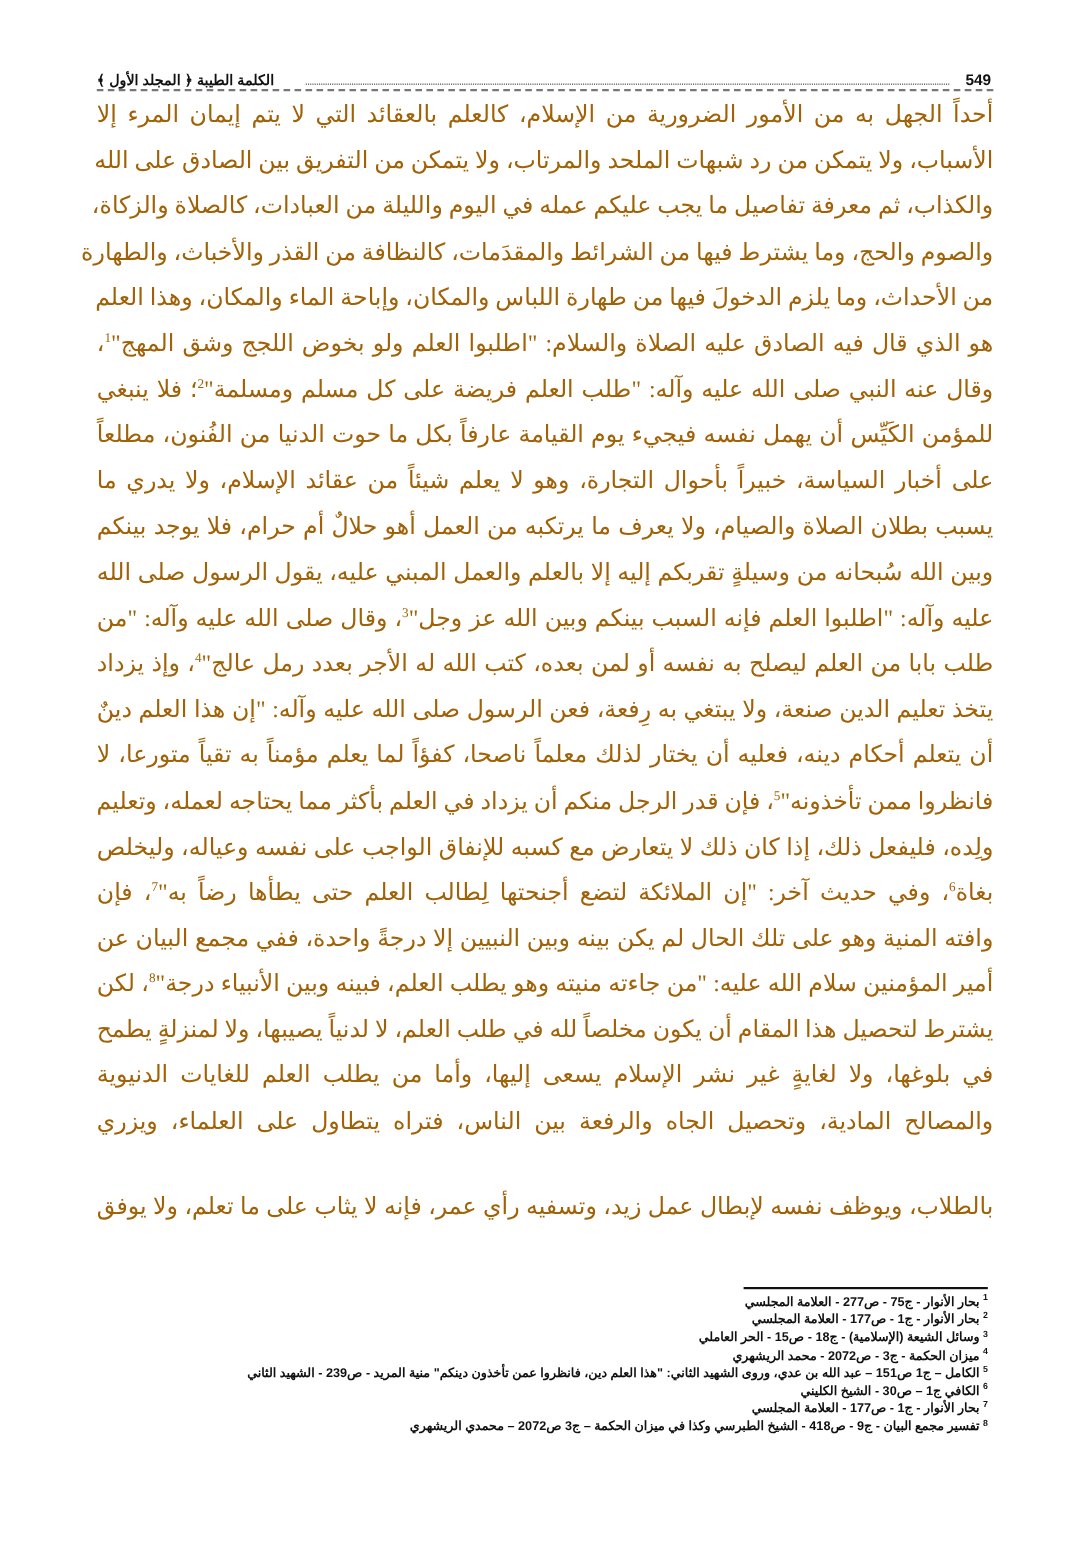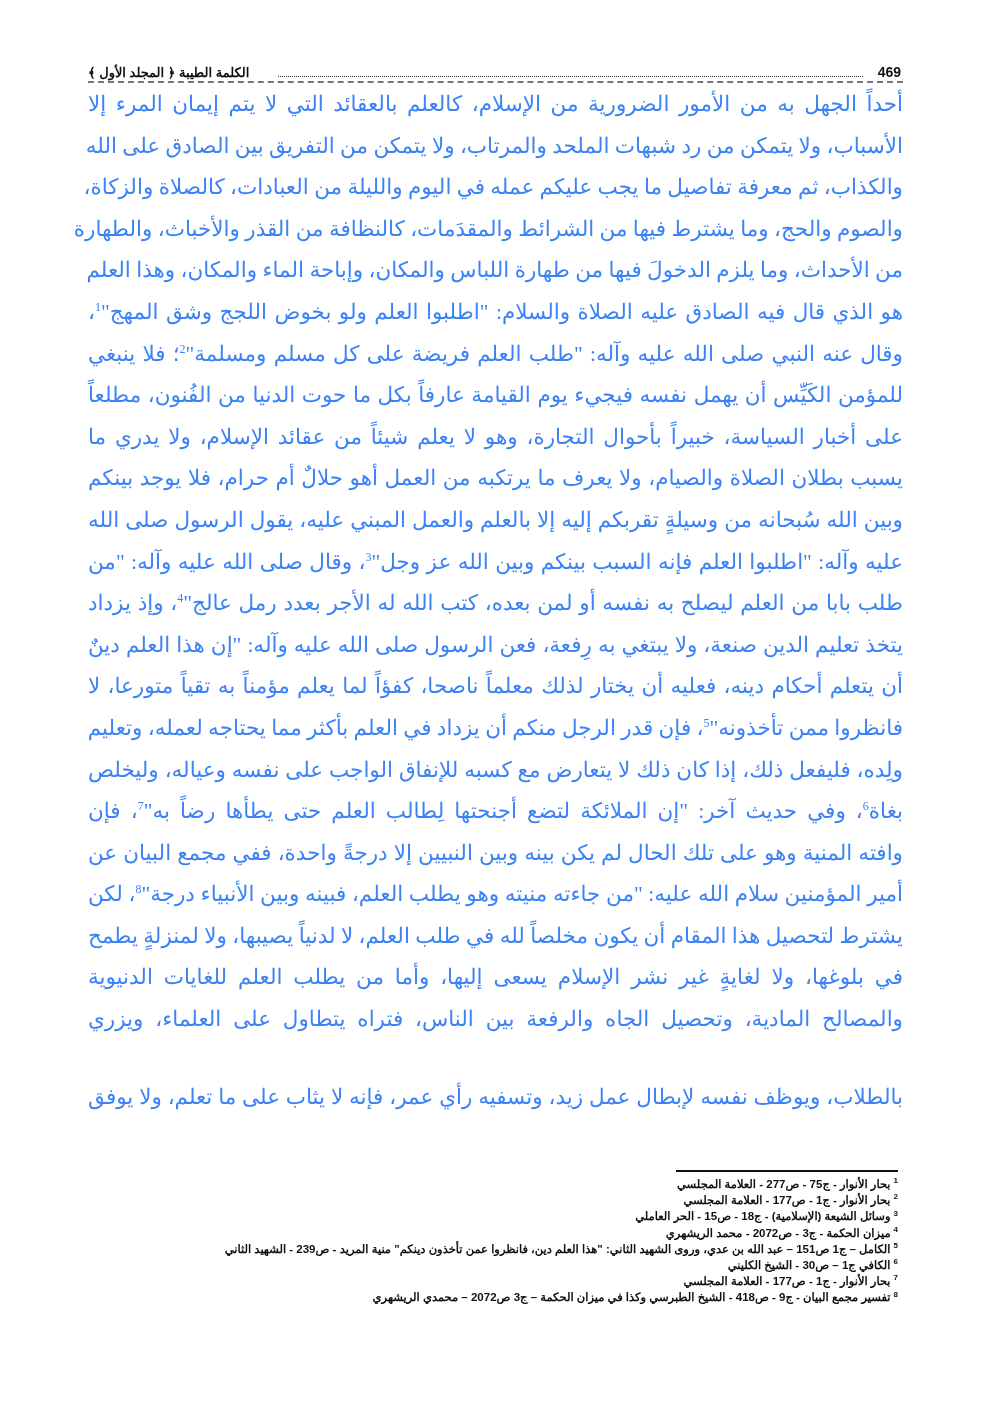--- a/index.html
+++ b/index.html
@@ -16,21 +16,21 @@
     position: absolute; left: 190px; right: 40px; bottom: 3px;
     border-bottom: 1.5px dotted #333; height: 0;
   }
   .header-rule {
     position: absolute; left: 88px; top: 81px; width: 815px; height: 0;
     border-top: 2px dashed #777;
   }
   .body-text {
     position: absolute; left: 88px; top: 84px; width: 815px;
     direction: rtl; text-align: justify; text-align-last: justify;
-    font-family: "Liberation Serif", serif; font-size: 21.5px; line-height: 41.6px; color: #3b82f6;
+    font-family: "Liberation Serif", serif; font-size: 21.5px; line-height: 41.6px; color: #a16207;
   }
   .body-text .line { display: block; white-space: nowrap; text-align: justify; text-align-last: justify; }
   .body-text .line.last { text-align-last: justify; margin-top: 36px; }
   sup { font-size: 12px; line-height: 0; vertical-align: super; }
   .fn-rule {
     position: absolute; left: 676px; top: 1170px; width: 222px; height: 0;
     border-top: 2px solid #111;
   }
   .footnotes {
     position: absolute; right: 94px; top: 1176px; width: 810px;
@@ -39,21 +39,21 @@
   }
   .footnotes .fn { display: block; white-space: nowrap; }
   .footnotes .fn sup { font-size: 8px; margin-left: 3px; }
 </style>
 </head>
 <body>
 
 <div class="page">
 
   <div class="header">
-    <span class="page-num">469</span>
+    <span class="page-num">549</span>
     <span class="dots"></span>
     <span class="title-wrap">الكلمة الطيبة ﴿ المجلد الأول ﴾</span>
   </div>
   <div class="header-rule"></div>
 
   <div class="body-text" id="body-text">
       <span class="line"><span>أحداً الجهل به من الأمور الضرورية من الإسلام، كالعلم بالعقائد التي لا يتم إيمان المرء إلا</span></span>
       <span class="line"><span>الأسباب، ولا يتمكن من رد شبهات الملحد والمرتاب، ولا يتمكن من التفريق بين الصادق على الله</span></span>
       <span class="line"><span>والكذاب، ثم معرفة تفاصيل ما يجب عليكم عمله في اليوم والليلة من العبادات، كالصلاة والزكاة،</span></span>
       <span class="line"><span>والصوم والحج، وما يشترط فيها من الشرائط والمقدَمات، كالنظافة من القذر والأخباث، والطهارة</span></span>

